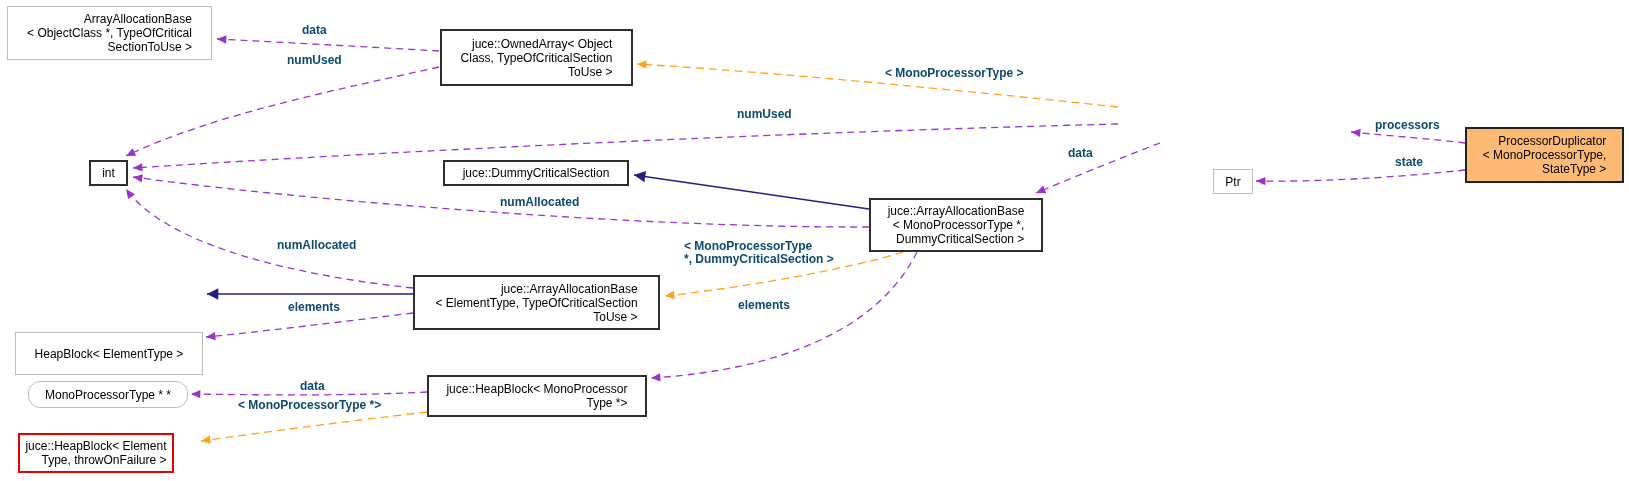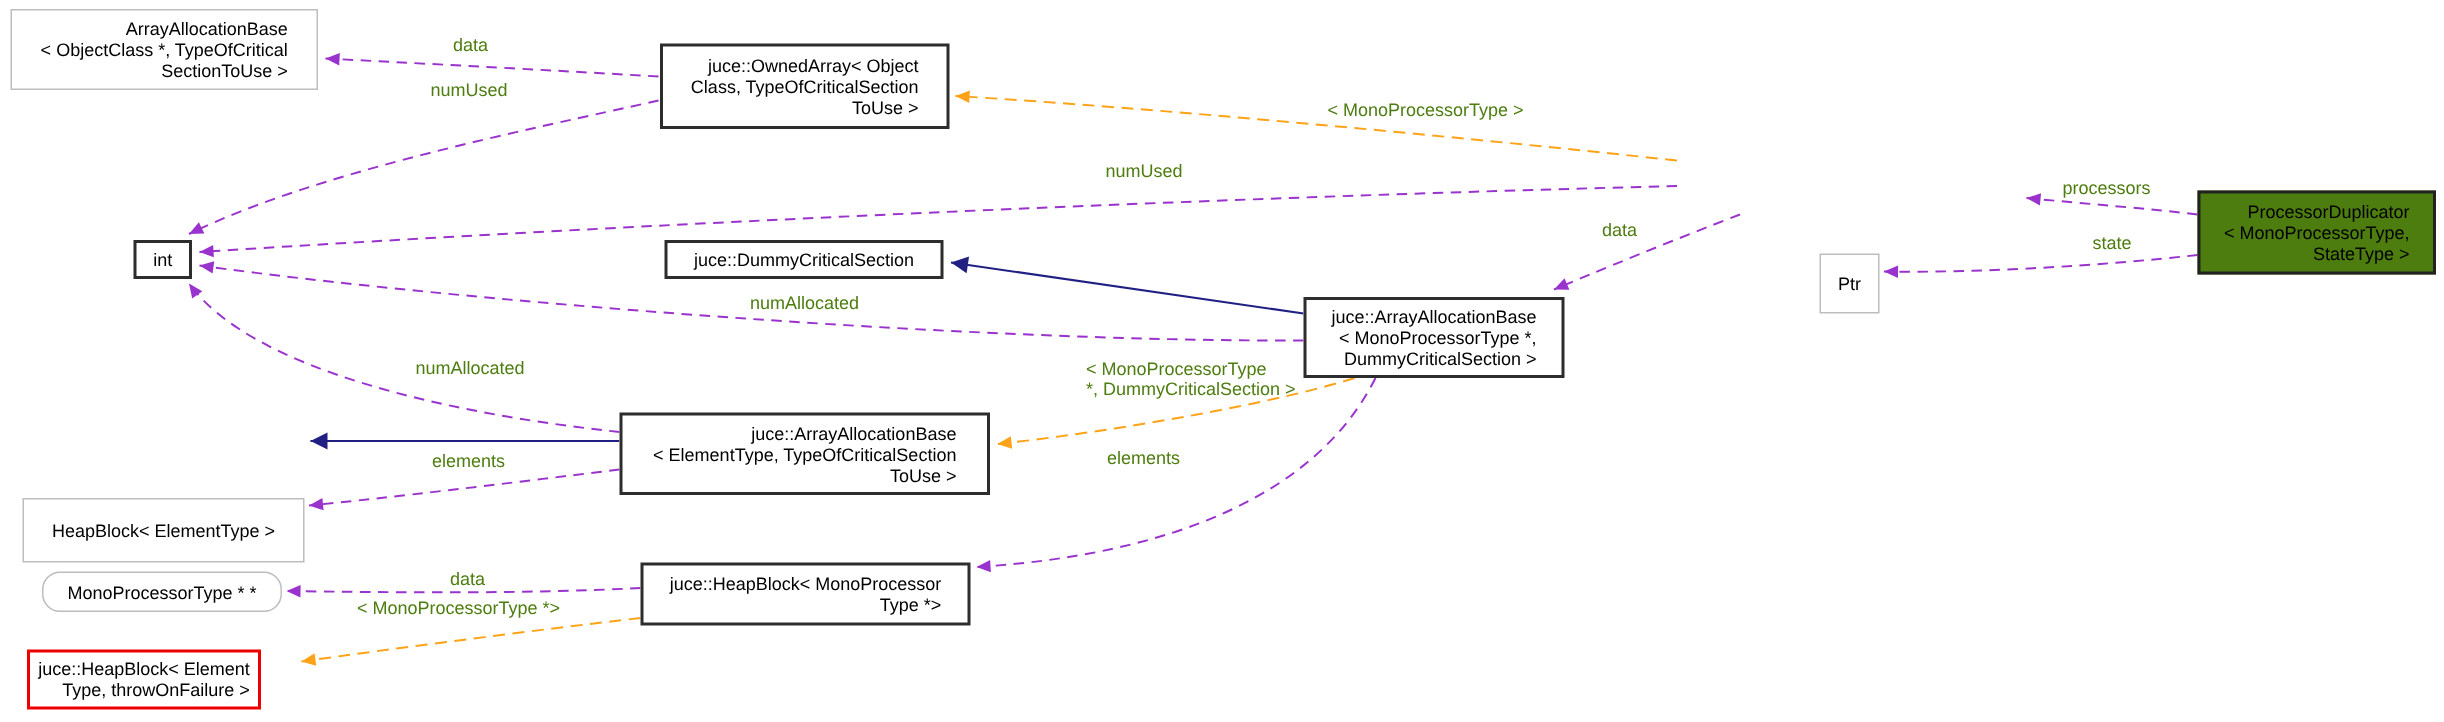--- a/index.html
+++ b/index.html
@@ -17,27 +17,28 @@
     box-sizing:border-box;
     display:flex;align-items:center;justify-content:center;
     text-align:right;
     white-space:pre-line;
     font-size:12px;line-height:14px;
     background:#ffffff;
     padding:1px 3px;
   }
   .node.solid{border:2px solid #2d2d2d;}
   .node.ext{border:1.5px solid #bdbdbd;}
-  .node.main{border:2px solid #222222;background:#4d7c0f;}
+  .node.main{border:2px solid #222222;background:#fdba74;}
   .node.truncated{border:2px solid #ee0000;}
   .elabel{
     position:absolute;
     font-size:12px;line-height:13px;
     white-space:pre-line;
-    color:#4d7c0f;
+    color:#0c4a6e;
+    font-weight:bold;
   }
 </style>
 </head>
 <body>
 
 <div class="stage">
 
   <svg class="edges" viewBox="0 0 1629 481" xmlns="http://www.w3.org/2000/svg">
     <defs>
       <marker id="arr-purple" viewBox="0 0 10 10" refX="9" refY="5" markerWidth="10" markerHeight="8" orient="auto">
@@ -78,21 +79,21 @@
   </svg>
 
   <div class="node ext" style="left:7px;   top:6px;   width:205px; height:54px;">ArrayAllocationBase
 &lt; ObjectClass *, TypeOfCritical
 SectionToUse &gt;</div>
   <div class="node solid" style="left:440px; top:29px;  width:193px; height:57px;">juce::OwnedArray&lt; Object
 Class, TypeOfCriticalSection
 ToUse &gt;</div>
   <div class="node solid" style="left:89px;  top:160px; width:39px;  height:26px;">int</div>
   <div class="node solid" style="left:443px; top:160px; width:186px; height:26px;">juce::DummyCriticalSection</div>
-  <div class="node ext" style="left:1213px;top:169px; width:40px;  height:40px;">Ptr</div>
+  <div class="node ext" style="left:1213px;top:169px; width:40px;  height:25px;">Ptr</div>
   <div class="node main" style="left:1465px;top:127px; width:159px; height:56px;">ProcessorDuplicator
 &lt; MonoProcessorType,
 StateType &gt;</div>
   <div class="node solid" style="left:869px; top:198px; width:174px; height:54px;">juce::ArrayAllocationBase
 &lt; MonoProcessorType *,
 DummyCriticalSection &gt;</div>
   <div class="node solid" style="left:413px; top:275px; width:247px; height:55px;">juce::ArrayAllocationBase
 &lt; ElementType, TypeOfCriticalSection
 ToUse &gt;</div>
   <div class="node ext" style="left:15px;  top:332px; width:188px; height:43px;">HeapBlock&lt; ElementType &gt;</div>
@@ -101,21 +102,21 @@
 Type *&gt;</div>
   <div class="node truncated" style="left:18px;top:433px;width:156px; height:40px;">juce::HeapBlock&lt; Element
 Type, throwOnFailure &gt;</div>
 
   <div class="elabel" style="left:302px; top:24px;">data</div>
   <div class="elabel" style="left:287px; top:54px;">numUsed</div>
   <div class="elabel" style="left:885px; top:67px;">&lt; MonoProcessorType &gt;</div>
   <div class="elabel" style="left:737px; top:108px;">numUsed</div>
   <div class="elabel" style="left:1068px;top:147px;">data</div>
   <div class="elabel" style="left:500px; top:196px;">numAllocated</div>
-  <div class="elabel" style="left:724px; top:240px;">&lt; MonoProcessorType
+  <div class="elabel" style="left:684px; top:240px;">&lt; MonoProcessorType
 *, DummyCriticalSection &gt;</div>
   <div class="elabel" style="left:277px; top:239px;">numAllocated</div>
   <div class="elabel" style="left:288px; top:301px;">elements</div>
   <div class="elabel" style="left:738px; top:299px;">elements</div>
   <div class="elabel" style="left:300px; top:380px;">data</div>
   <div class="elabel" style="left:238px; top:399px;">&lt; MonoProcessorType *&gt;</div>
   <div class="elabel" style="left:1375px;top:119px;">processors</div>
   <div class="elabel" style="left:1395px;top:156px;">state</div>
 
 </div>

